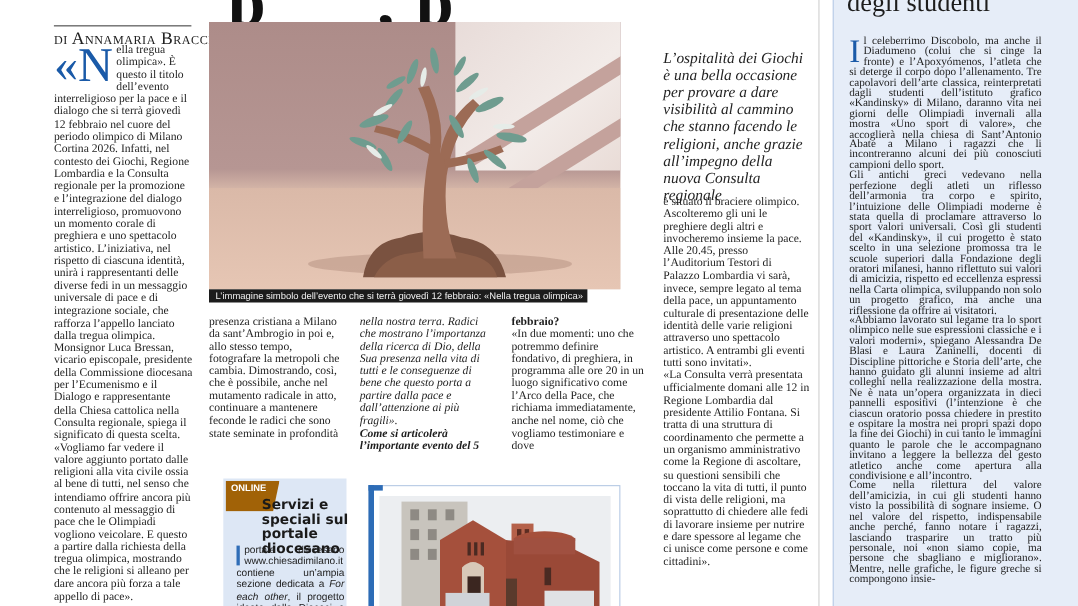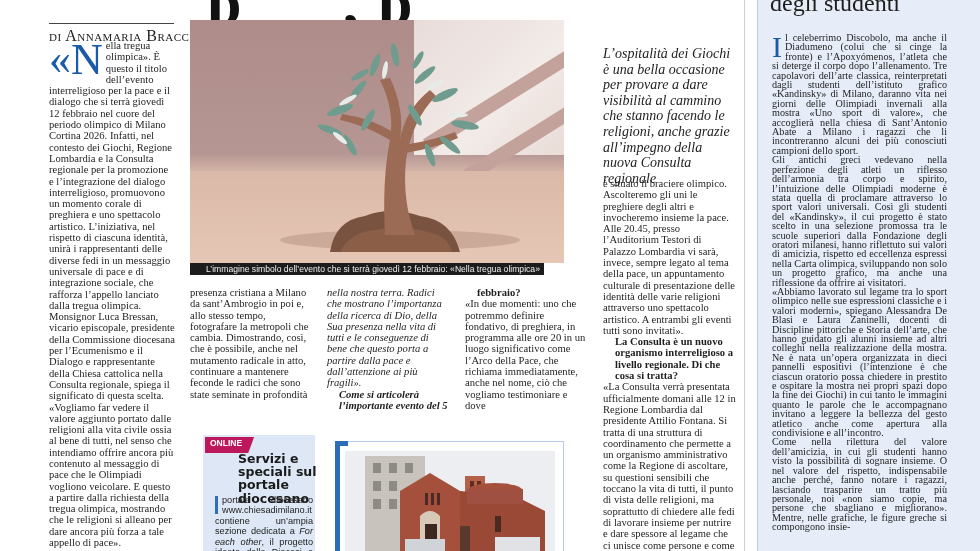--- a/index.html
+++ b/index.html
@@ -4,35 +4,35 @@
 <style>
   html, body { margin:0; padding:0; }
   body { width:980px; height:551px; overflow:hidden; background:#ffffff; position:relative;
          font-family:"Liberation Serif","DejaVu Serif",serif; color:#1e1e1e; }
   .abs { position:absolute; }
   .headline-frag { position:absolute; top:-28px; font-size:62px; font-weight:bold; color:#111; line-height:1; letter-spacing:2px; }
   .byline-rule { position:absolute; left:49px; top:23px; width:125px; border-top:1px solid #444; }
   .byline { position:absolute; left:49px; top:27px; font-size:16px; letter-spacing:0.5px; color:#222; font-variant:small-caps; }
   .col { position:absolute; font-size:10.6px; line-height:11.3px; color:#1e1e1e; }
   .col p { margin:0; }
-  .col .q { font-weight:bold;margin-left:12px; }
+  .col .q { font-weight:bold; }
   .dropcap { float:left; font-size:44px; line-height:36px; color:#1a5aa8; margin:2px 3px 0 0; font-family:"Liberation Serif",serif; }
   .main-photo { position:absolute; left:190px; top:20px; width:374px; height:243px; overflow:hidden;
                 background:linear-gradient(180deg,#ad8c89 0%,#b69693 55%,#d2b3a6 62%,#dfc2b2 100%); }
   .main-photo .wall-light { position:absolute; right:0; top:0; width:150px; height:135px;
                 background:linear-gradient(135deg,#e8dcd9 0%,#f2ebe8 60%,#e9dcd7 100%); }
   .main-photo .streak { position:absolute; width:220px; height:14px; background:#c4a29c; transform:rotate(-32deg); }
   .main-photo .floor { position:absolute; left:0; bottom:0; width:100%; height:92px; background:linear-gradient(180deg,#dab9a8,#e6c6b4); }
   .caption-bar { position:absolute; left:190px; top:263px; width:338px; height:12px; background:#1c1c1c; color:#f0f0f0;
-                 font-family:"Liberation Sans","DejaVu Sans",sans-serif; font-size:8.6px; line-height:12px; padding-left:16px; white-space:nowrap; overflow:hidden; }
+                 font-family:"Liberation Sans","DejaVu Sans",sans-serif; font-size:8.6px; line-height:12px; padding-left:6px; white-space:nowrap; overflow:hidden; }
   .pull-quote { position:absolute; left:603px; top:22px; width:130px; font-style:italic; font-size:14px; line-height:15.6px; color:#222;margin-top:24px; }
   .sidebar { position:absolute; left:757px; top:0; width:223px; height:551px; background:#e6edf8; border-left:1px solid #b9cbe6; }
   .sidebar-title { position:absolute; left:770px; top:-10px; font-size:24px; color:#1d1d1d; font-family:"Liberation Serif",serif; }
   .online-box { position:absolute; left:203px; top:435px; width:112px; height:116px; background:#dde7f5; }
-  .online-tag { position:absolute; left:205px; top:437px; height:12px; padding:0 12px 4px 5px; background:#be185d; color:#fff;
+  .online-tag { position:absolute; left:205px; top:437px; height:12px; padding:0 12px 16px 5px; background:#a16207; color:#fff;
                 font-family:"Liberation Sans",sans-serif; font-size:8.5px; font-weight:bold; line-height:12px;
                 clip-path:polygon(0 0,100% 0,88% 100%,0 100%); }
   .online-title { position:absolute; left:215px; top:452px; width:98px; font-family:"DejaVu Sans","Liberation Sans",sans-serif; font-weight:bold; font-size:12.5px; line-height:13.2px; color:#1a1a1a;margin-left:23px; }
   .online-text { position:absolute; left:215px; top:495px; width:98px; font-family:"Liberation Sans",sans-serif; font-size:9.2px; line-height:10.4px; color:#222; text-align:justify; }
   .online-text .drop { float:left; width:3px; height:18px; background:#2f6db7; margin:1px 4px 0 0; }
   .church-frame { position:absolute; left:335px; top:441px; width:227px; height:110px; border:1px solid #b6c9e4; background:#fff; }
   .church-corner { position:absolute; left:335px; top:441px; width:13px; height:110px; }
   .church-corner .v { position:absolute; left:0; top:0; width:5px; height:110px; background:#2d6cb6; }
   .church-corner .h { position:absolute; left:0; top:0; width:13px; height:5px; background:#2d6cb6; }
   .church-photo { position:absolute; left:345px; top:451px; width:210px; height:100px; overflow:hidden; background:#e9ebee; }
@@ -110,21 +110,20 @@
 
 <div class="col" style="left:465px; top:287px; width:122px;">
   <p class="q">febbraio?</p>
   <p>«In due momenti: uno che potremmo definire fondativo, di preghiera, in programma alle ore 20 in un luogo significativo come l’Arco della Pace, che richiama immediatamente, anche nel nome, ciò che vogliamo testimoniare e dove</p>
 </div>
 
 <div class="pull-quote">L’ospitalità dei Giochi è una bella occasione per provare a dare visibilità al cammino che stanno facendo le religioni, anche grazie all’impegno della nuova Consulta regionale</div>
 
 <div class="col" style="left:603px; top:178px; width:134px; height:373px; overflow:hidden;">
   <p>è situato il braciere olimpico. Ascolteremo gli uni le preghiere degli altri e invocheremo insieme la pace. Alle 20.45, presso l’Auditorium Testori di Palazzo Lombardia vi sarà, invece, sempre legato al tema della pace, un appuntamento culturale di presentazione delle identità delle varie religioni attraverso uno spettacolo artistico. A entrambi gli eventi tutti sono invitati».</p>
-  <p class="q">La Consulta è un nuovo organismo interreligioso a livello regionale. Di che cosa si tratta?</p>
   <p>«La Consulta verrà presentata ufficialmente domani alle 12 in Regione Lombardia dal presidente Attilio Fontana. Si tratta di una struttura di coordinamento che permette a un organismo amministrativo come la Regione di ascoltare, su questioni sensibili che toccano la vita di tutti, il punto di vista delle religioni, ma soprattutto di chiedere alle fedi di lavorare insieme per nutrire e dare spessore al legame che ci unisce come persone e come cittadini».</p>
 
 </div>
 
 <div class="online-box"></div>
 <div class="online-tag">ONLINE</div>
 <div class="online-title">Servizi e speciali sul portale diocesano</div>
 <div class="online-text">
   <span class="drop"></span><span>portale diocesano www.chiesadimilano.it contiene un’ampia sezione dedicata a </span><em>For each other</em><span>, il progetto ideato dalla Diocesi e affidato alla realizzazione della Fom in occasione di Olimpiadi e Paralimpiadi: vi sono illustrati il programma</span>
 </div>

